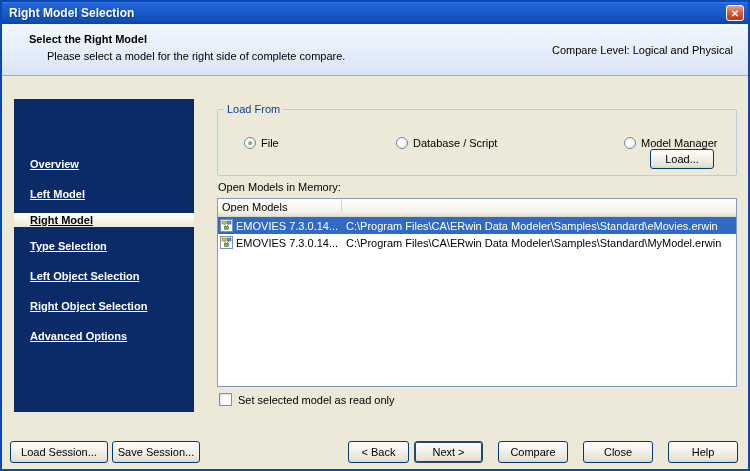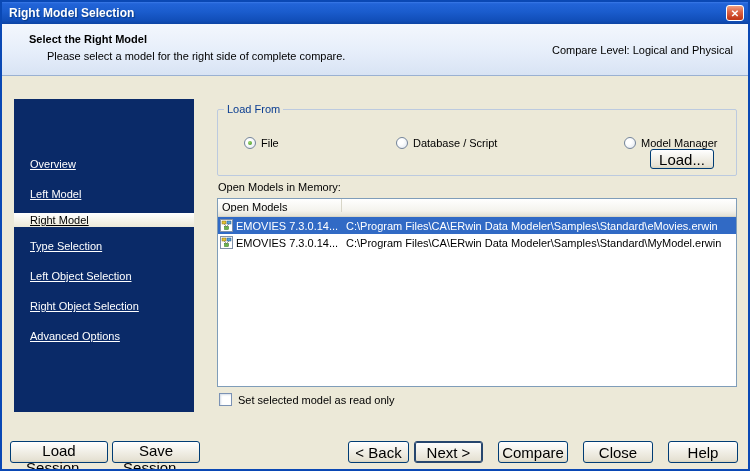--- a/index.html
+++ b/index.html
@@ -20,38 +20,38 @@
   .header { position:absolute; top:22px; left:0; right:0; height:52px;
     background:linear-gradient(180deg,#f3f7fd 0%, #e6eefa 55%, #d8e3f4 100%); border-bottom:1px solid #9ab1d2; }
   .header-title { position:absolute; left:27px; top:9px; font-weight:bold; }
   .header-sub { position:absolute; left:45px; top:26px; }
   .compare-level { position:absolute; right:15px; top:20px; }
 
   
   .sidebar { position:absolute; left:12px; top:97px; width:180px; height:313px; background:#0a2a68; }
   .nav { position:absolute; top:50px; left:0; right:0; }
   .nav-item { height:30px; display:flex; align-items:center; padding-left:16px; }
-  .nav-link { color:#fff; text-decoration:underline; cursor:pointer; }
+  .nav-link { color:#fff; text-decoration:underline; cursor:pointer;font-weight:bold; }
   .nav-item.active { height:14px; margin:4px 0; background:linear-gradient(180deg,#ffffff 0%, #ece9d8 100%); }
   .nav-item.active .nav-link { color:#000; }
 
   
   .groupbox { position:absolute; left:215px; top:101px; width:520px; height:73px; border:1px solid #bccadf; border-radius:2px; }
   .groupbox legend { color:#0a3d91; padding:0 3px; margin-left:6px; }
   .radio { position:absolute; top:22px; display:flex; align-items:center; gap:5px; cursor:pointer; }
   .radio.r0 { left:26px; } .radio.r1 { left:178px; } .radio.r2 { left:406px; }
   .radio-circle { width:12px; height:12px; border-radius:50%; border:1px solid #74849a;
     background:radial-gradient(circle at 35% 35%, #ffffff 30%, #dde4ee 100%); position:relative; }
   .radio.checked .radio-circle::after { content:""; position:absolute; left:3px; top:3px; width:4px; height:4px; border-radius:50%;
     background:radial-gradient(circle at 35% 35%, #9bd86d, #3d8c1e); }
 
   
   .xp-btn { position:absolute; height:22px; border:1px solid #003c74; border-radius:3px;
     background:linear-gradient(180deg,#ffffff 0%, #f2f0e8 45%, #e6e2d4 88%, #d7d3bf 100%);
-    font-family:"Liberation Sans",sans-serif; font-size:15px; color:#000; cursor:pointer; }
+    font-family:"Liberation Sans",sans-serif; font-size:11px; color:#000; cursor:pointer; }
   .xp-btn.default-btn { border-color:#26466e; box-shadow:inset 0 0 0 1px #26466e; }
   .load-btn { right:22px; bottom:6px; width:64px; height:20px; }
 
   
   .list-label { position:absolute; left:216px; top:179px; }
   .listview { position:absolute; left:215px; top:196px; width:520px; height:189px; background:#fff; border:1px solid #7f9db9; overflow:hidden; }
   .lv-header { display:flex; height:18px; background:linear-gradient(180deg,#ffffff 0%, #f4f3ed 70%, #e4e2d6 100%); border-bottom:1px solid #d8d6c8;flex-direction:column; }
   .lv-col { padding:2px 4px; white-space:nowrap; overflow:hidden; cursor:pointer; }
   .lv-col.c1 { width:124px; border-right:1px solid #d8d6c8; }
   .lv-col.c2 { flex:1; }

